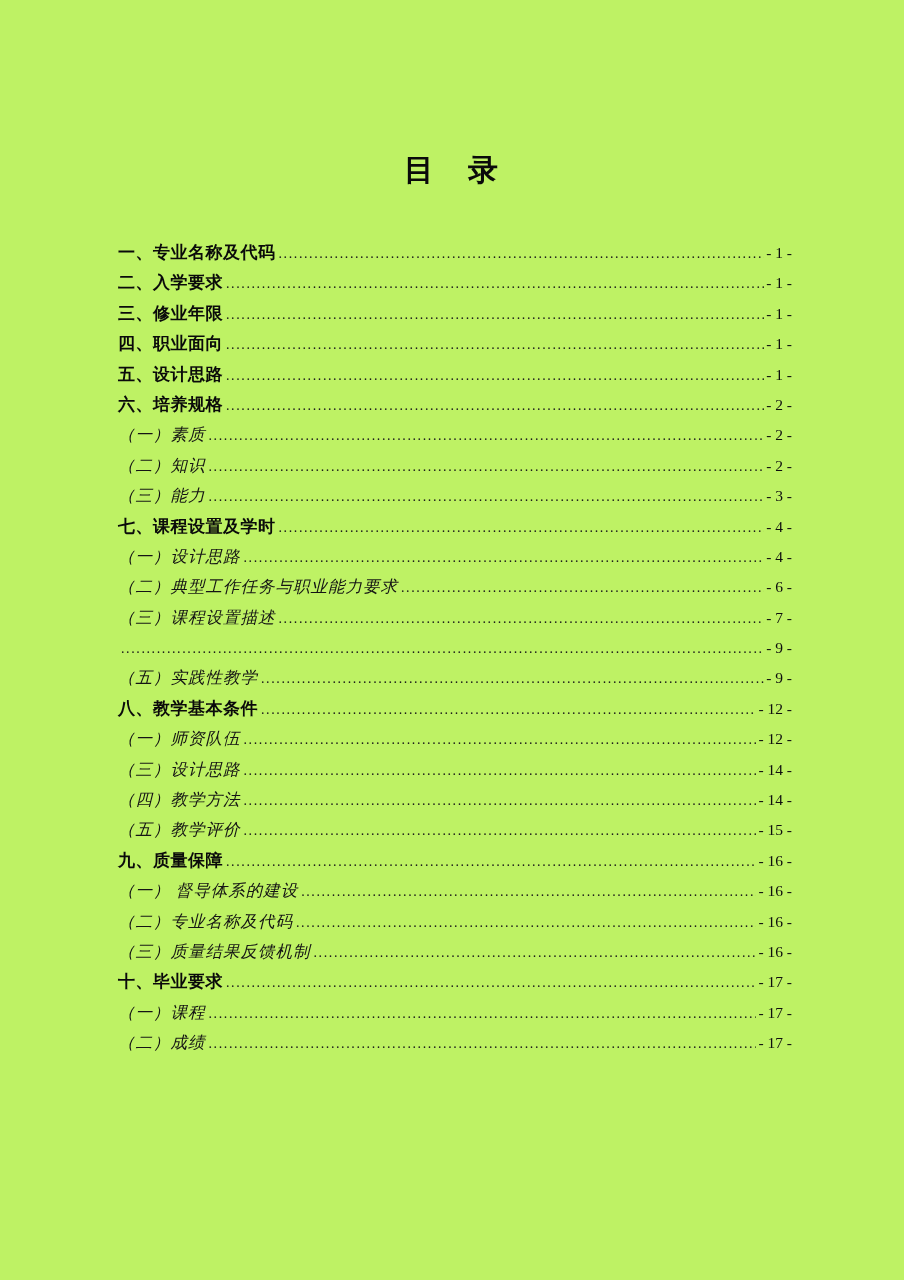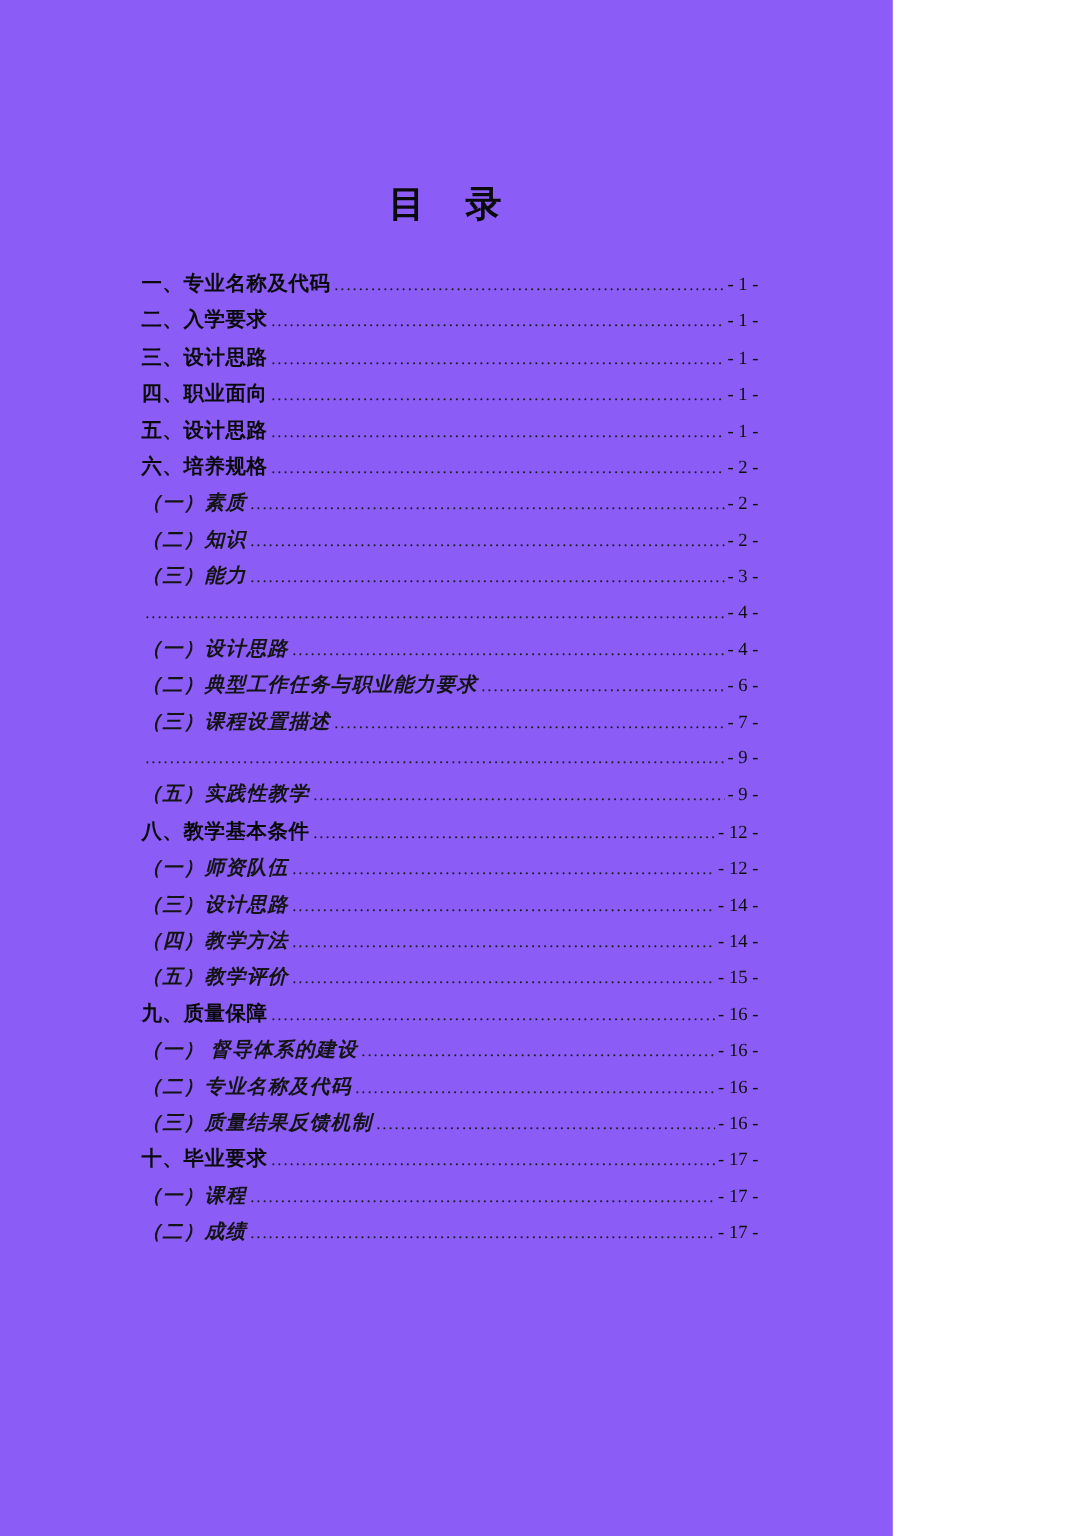--- a/index.html
+++ b/index.html
@@ -5,51 +5,50 @@
   * { margin: 0; padding: 0; box-sizing: border-box; }
   html, body {
     width: 904px; height: 1280px;
     background: #ffffff;
     font-family: "Liberation Serif", serif;
     color: #111111;
     overflow: hidden;
   }
   .page {
     position: relative;
-    width: 744px; height: 1280px;
-    background: #8b5cf6;
+    width: 904px; height: 1280px;
+    background: #bef264;
   }
   .doc-title {
     position: absolute;
     top: 150px; left: 0; right: 0;
     text-align: center;
     font-family: "Liberation Serif", serif;
     font-weight: bold;
     font-size: 30px;
     letter-spacing: 2px;
     white-space: pre;
     color: #0a0a0a;
   }
   .toc-list {
     position: absolute;
-    top: 222px;
+    top: 238px;
     left: 118px;
     right: 112px;
   }
   .toc-row {
     display: flex;
     align-items: baseline;
     height: 30.4px;
     line-height: 30.4px;
     cursor: pointer;
   }
   .toc-label {
     white-space: pre;
     flex: 0 0 auto;
-    font-weight: bold;
   }
   .lvl1 .toc-label {
     font-family: "Liberation Sans", sans-serif;
     font-weight: bold;
     font-size: 17px;
     letter-spacing: 0.5px;
     color: #0a0a0a;
   }
   .lvl2 .toc-label {
     font-family: "Liberation Serif", serif;
@@ -91,21 +90,21 @@
     <span class="toc-label">一、专业名称及代码</span>
     <span class="leader"></span>
     <span class="toc-page">- 1 -</span>
   </div>
       <div class="toc-row lvl1">
     <span class="toc-label">二、入学要求</span>
     <span class="leader"></span>
     <span class="toc-page">- 1 -</span>
   </div>
       <div class="toc-row lvl1">
-    <span class="toc-label">三、设计思路</span>
+    <span class="toc-label">三、修业年限</span>
     <span class="leader"></span>
     <span class="toc-page">- 1 -</span>
   </div>
       <div class="toc-row lvl1">
     <span class="toc-label">四、职业面向</span>
     <span class="leader"></span>
     <span class="toc-page">- 1 -</span>
   </div>
       <div class="toc-row lvl1">
     <span class="toc-label">五、设计思路</span>
@@ -126,20 +125,21 @@
     <span class="toc-label">（二）知识</span>
     <span class="leader"></span>
     <span class="toc-page">- 2 -</span>
   </div>
       <div class="toc-row lvl2">
     <span class="toc-label">（三）能力</span>
     <span class="leader"></span>
     <span class="toc-page">- 3 -</span>
   </div>
       <div class="toc-row lvl1">
+    <span class="toc-label">七、课程设置及学时</span>
     <span class="leader"></span>
     <span class="toc-page">- 4 -</span>
   </div>
       <div class="toc-row lvl2">
     <span class="toc-label">（一）设计思路</span>
     <span class="leader"></span>
     <span class="toc-page">- 4 -</span>
   </div>
       <div class="toc-row lvl2">
     <span class="toc-label">（二）典型工作任务与职业能力要求</span>

